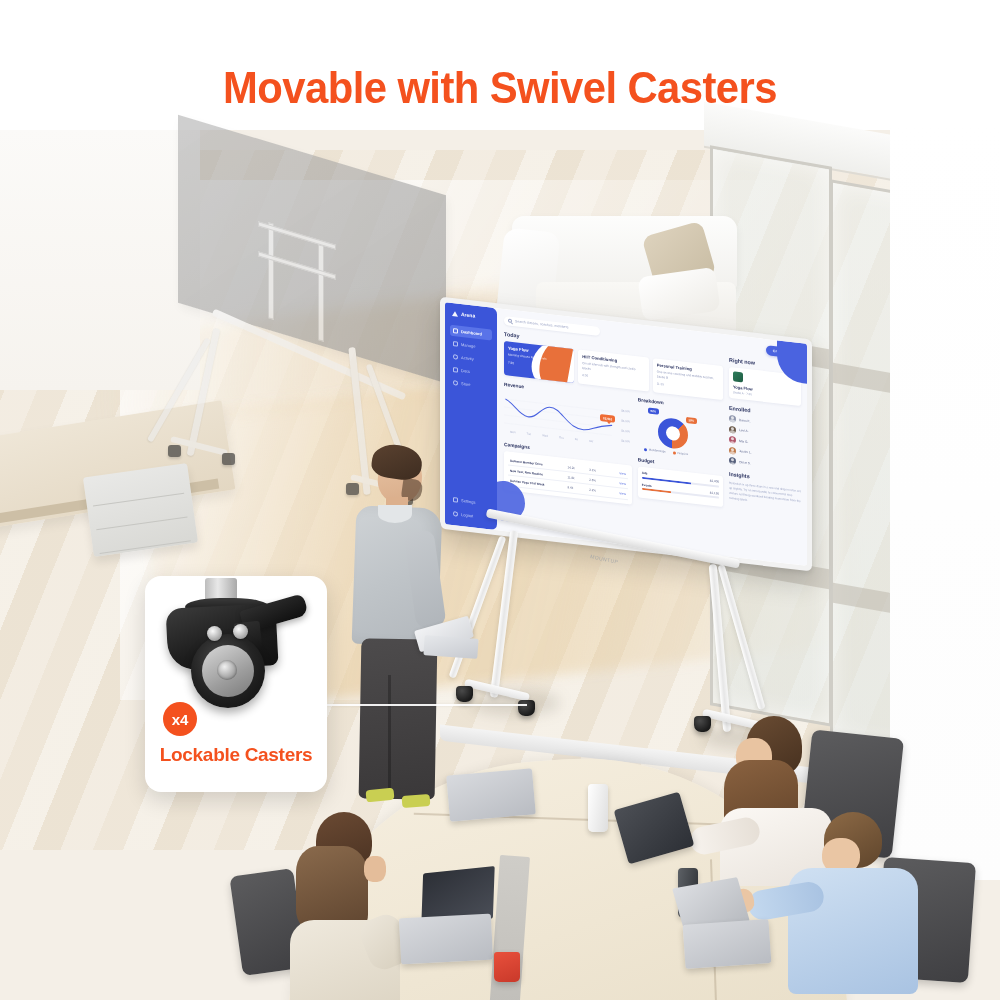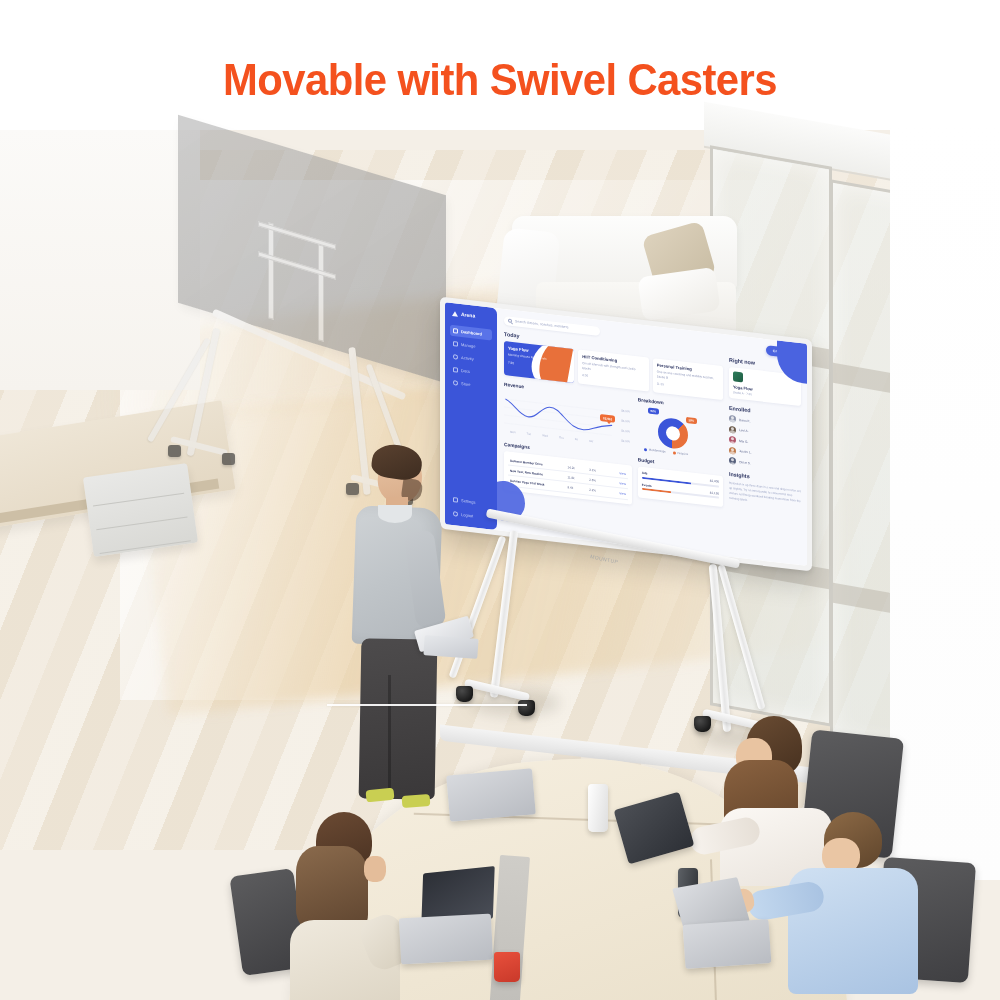--- a/index.html
+++ b/index.html
@@ -5,21 +5,21 @@
 <style>
   * { box-sizing: border-box; margin: 0; padding: 0; }
   html, body {
     width: 1000px; height: 1000px;
     font-family: "Liberation Sans", sans-serif;
     background: #ffffff; overflow: hidden;
   }
   #stage { position: relative; width: 1000px; height: 1000px; background: #fff; }
 
   
-  .header { position: absolute; top: 0; left: 0; width: 1000px; height: 152px; z-index: 60; text-align: center; }
+  .header { position: absolute; top: 8px; left: 0; width: 1000px; height: 152px; z-index: 60; text-align: center; }
   .headline {
     margin-top: 58px; font-size: 44px; font-weight: 700; letter-spacing: -0.6px;
     color: #F4511E; line-height: 1.02; font-stretch: condensed;
     transform: scaleX(0.95); transform-origin: center;
   }
   .subhead { margin-top: 13px; font-size: 23px; font-weight: 400; color: #3a3a3a; letter-spacing: 0.1px; }
 
   
   .scene { position: absolute; inset: 0; overflow: hidden; }
   .floor-base {
@@ -683,14 +683,31 @@
       <div style="position:absolute; left:-22px; top:74px; width:76px; height:30px; background:linear-gradient(90deg,#c4d9ef,#a9c3e2); border-radius:15px; transform:rotate(-10deg);"></div>
       <div style="position:absolute; left:-48px; top:78px; width:32px; height:24px; background:#eac6a4; border-radius:10px; transform:rotate(-12deg);"></div>
     </div>
   </div>
 
   <div class="header">
     <div class="headline">Movable with Swivel Casters</div>
   </div>
 
   <div class="leader-line"></div>
+  <div class="callout">
+    <div class="caster-photo">
+      <div class="cp-stem"></div>
+      <div class="cp-plate"></div>
+      <div class="cp-body"></div>
+      <div class="cp-brake"></div>
+      <div class="cp-brake2"></div>
+      <div class="cp-wheel">
+        <div class="cp-tread"></div>
+        <div class="cp-hub"></div>
+      </div>
+      <div class="cp-bolt b1"></div>
+      <div class="cp-bolt b2"></div>
+    </div>
+    <div class="x4">x4</div>
+    <div class="callout-label">Lockable Casters</div>
+  </div>
 
 </div>
 
 </body></html>

